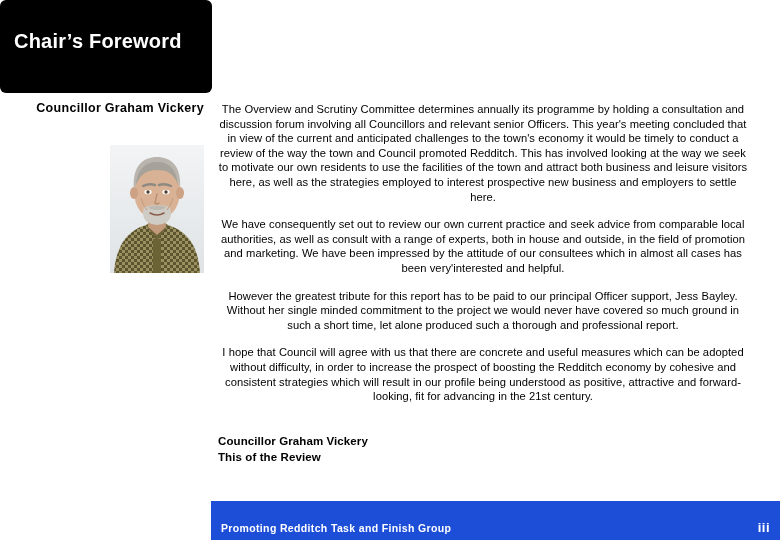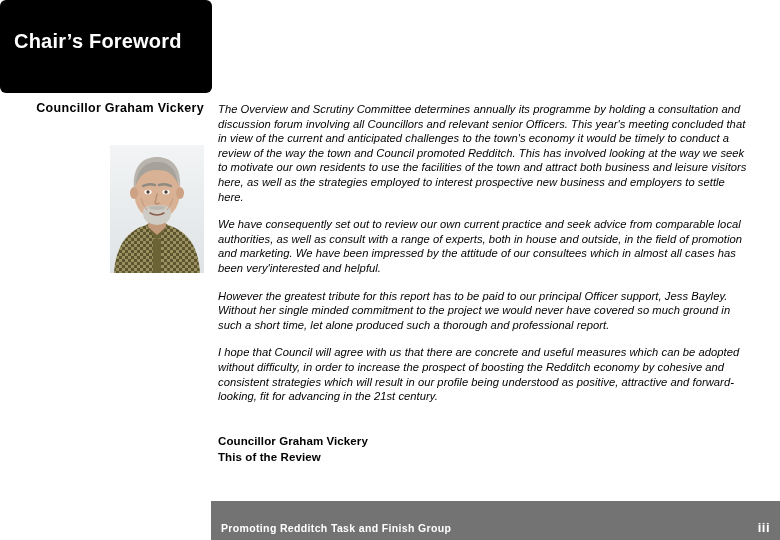--- a/index.html
+++ b/index.html
@@ -72,24 +72,23 @@
   
   .body-col {
     position: absolute;
     left: 218px;
     top: 102px;
     width: 530px;
   }
   .para {
     font-size: 11.2px;
     line-height: 14.6px;
-    text-align: left;
+    text-align: center;
     margin: 0 0 13px 0;
     letter-spacing: 0.05px;
-    font-style: italic;
   }
   .para.last-para { margin-bottom: 8px; }
 
   .signoff {
     position: absolute;
     left: 218px;
     top: 433px;
     width: 400px;
   }
   .signoff-line {
@@ -99,21 +98,21 @@
     letter-spacing: 0.1px;
   }
 
   
   .footer-bar {
     position: absolute;
     left: 211px;
     top: 501px;
     width: 569px;
     height: 39px;
-    background: #737373;
+    background: #1d4ed8;
   }
   .footer-title {
     position: absolute;
     left: 10px;
     top: 21px;
     color: #ffffff;
     font-size: 10.5px;
     font-weight: bold;
     letter-spacing: 0.35px;
     white-space: nowrap;

